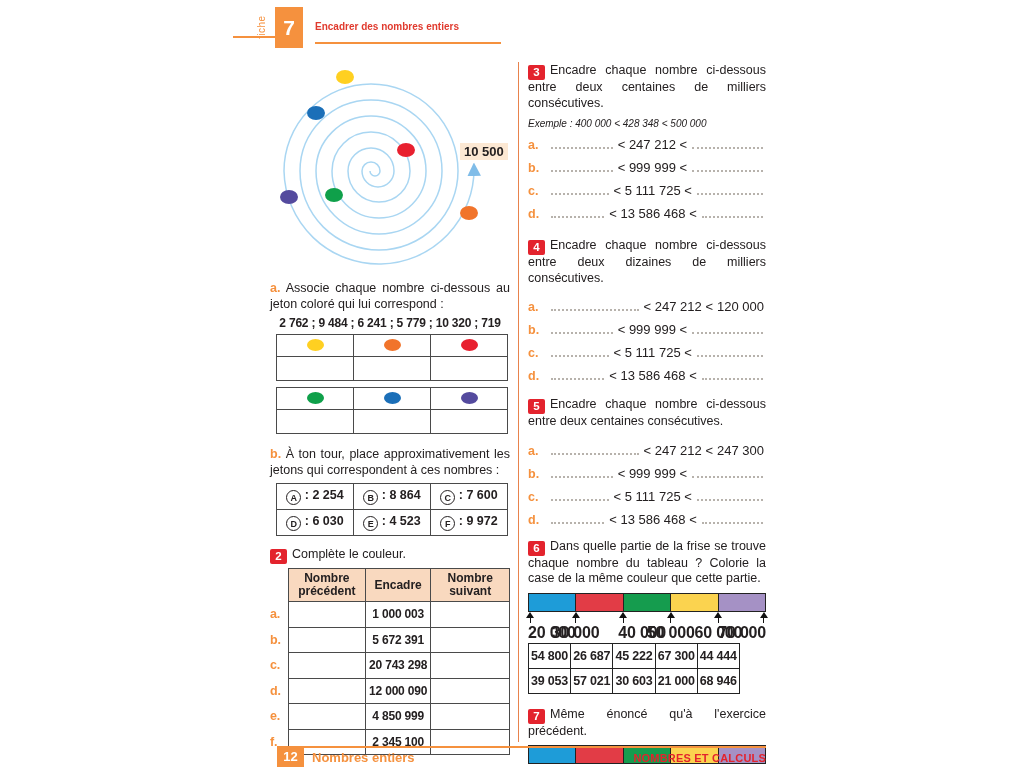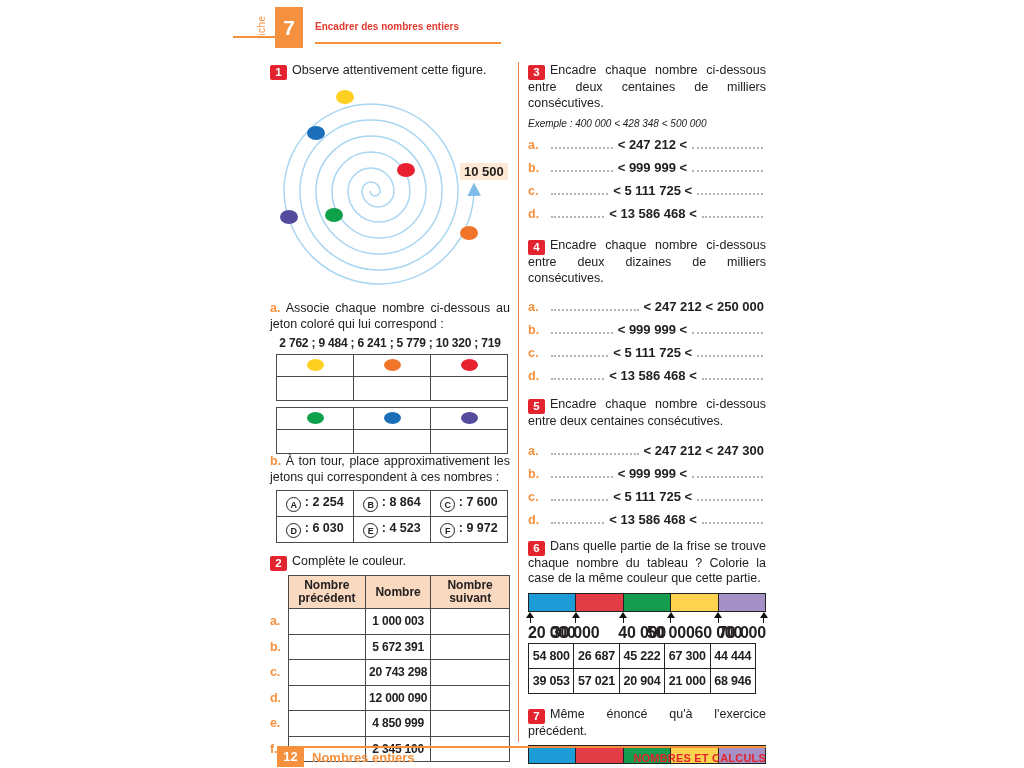--- a/index.html
+++ b/index.html
@@ -41,41 +41,41 @@
   .t2 th,.t2 td{border:1.4px solid #4a4a4a;}
   .t2 .nob{border:none;width:18px;padding:0;text-align:left;font-size:12.5px;}
   .t2 th{background:#F9D9BF;font-size:12px;line-height:13px;height:30px;font-weight:bold;padding:1px;color:#242021;}
   .t2 td{height:22.5px;text-align:center;font-size:12px;font-weight:bold;letter-spacing:-.2px;}
   
   .enc-row{display:flex;align-items:flex-end;margin-top:9px;height:14px;font-size:13px;}
   .enc-row .lbl{flex:0 0 20px;font-size:12.5px;}
   .dots{border-bottom:2px dotted #b7b2ac;margin:0 3px 3px;height:4px;}
   .dots-left{flex:1;}
   .dots-right{flex:1.15;}
-  .ctr,.enc-right{font-weight:bold;white-space:nowrap;padding:0 2px;}
+  .ctr,.enc-right{font-weight:normal;white-space:nowrap;padding:0 2px;}
   .example{font-style:italic;font-size:10px;margin:7px 0 4px;white-space:nowrap;}
   
   .frise{position:relative;margin-top:6px;}
   .frise-band-row{display:flex;height:17px;border:1.4px solid #222;}
   .band{flex:1;border-left:1.4px solid #222;}
   .band:first-child{border-left:none;}
   .frise-ticks{position:relative;height:12px;}
   .tick{position:absolute;top:0;transform:translateX(-50%);display:flex;flex-direction:column;align-items:center;}
   .tick-arrow{width:0;height:0;border-left:4px solid transparent;border-right:4px solid transparent;
               border-bottom:6px solid #111;}
   .tick-stem{width:1.3px;height:5px;background:#111;}
   .frise-labels{position:relative;height:15px;font-weight:bold;font-size:16px;letter-spacing:-.2px;}
   .frise-labels span{position:absolute;top:0;white-space:nowrap;}
   .fl-0{left:0;}
   .fl-1{left:20%;transform:translateX(-50%);}
   .fl-2{left:40%;transform:translateX(-50%);margin-left:19px;}
   .fl-3{left:60%;transform:translateX(-50%);}
   .fl-4{left:80%;transform:translateX(-50%);}
   .fl-5{right:0;}
-  .ft{border-collapse:collapse;width:228px;table-layout:fixed;margin-top:4px;}
+  .ft{border-collapse:collapse;width:212px;table-layout:fixed;margin-top:4px;}
   .ft td{border:1.4px solid #222;height:22px;text-align:center;font-size:12.5px;font-weight:bold;letter-spacing:-.2px;}
   
   .sec{margin-top:0;}
   
   .footer-rule{position:absolute;left:277px;top:746px;width:489px;border-top:2px solid #F5913E;}
   .page-num-box{position:absolute;left:277px;top:746px;width:27px;height:21px;background:#F5913E;color:#fff;
                 font-weight:bold;font-size:13px;display:flex;align-items:center;justify-content:center;}
   .footer-section{position:absolute;left:312px;top:750px;color:#F5913E;font-weight:bold;font-size:13px;}
   .footer-category{position:absolute;left:540px;top:752px;width:226px;text-align:right;color:#E3232D;
                    font-weight:bold;font-size:11px;letter-spacing:.2px;}
@@ -89,21 +89,20 @@
   <div class="fiche-vert">fiche</div>
   <div class="fiche-box">7</div>
   <div class="page-title">Encadrer des nombres entiers</div>
   <div class="title-underline"></div>
 
   <div class="col-divider"></div>
 
   <div class="col-left">
 
     <div class="sec" style="margin-top:3px;">
-      <p class="stmt"><span class="badge">1</span><span>Observe attentivement cette figure.</span></p>
 
       <div class="spiral-wrap">
         <svg width="240" height="214" viewBox="0 0 240 214">
           <defs>
             <marker id="arrh" markerWidth="9" markerHeight="9" refX="6" refY="4.5" orient="auto">
               <path d="M0,0 L9,4.5 L0,9 Z" fill="#7FBCE8"></path>
             </marker>
           </defs>
           <path fill="none" stroke="#A9D6F2" stroke-width="1.5" marker-end="url(#arrh)" d="M 100 108
                a 5 5 0 0 0 10 0
@@ -154,21 +153,21 @@
           <td><span class="jeton" style="background: rgb(84, 74, 158);"></span></td>
         </tr>
         <tr>
           <td class="empty"></td>
           <td class="empty"></td>
           <td class="empty"></td>
         </tr>
       </tbody>
         </table>
 
-      <p class="stmt" style=""><span class="olbl">b.</span> <span>À ton tour, place approximativement les jetons qui correspondent à ces nombres :</span></p>
+      <p class="stmt" style="margin-top:13px;"><span class="olbl">b.</span> <span>À ton tour, place approximativement les jetons qui correspondent à ces nombres :</span></p>
       <table class="vt" style="margin-top:5px;">
         <tbody>
             <tr>
           <td><span class="cl">A</span><span> : 2 254</span></td>
           <td><span class="cl">B</span><span> : 8 864</span></td>
           <td><span class="cl">C</span><span> : 7 600</span></td>
         </tr>
         <tr>
           <td><span class="cl">D</span><span> : 6 030</span></td>
           <td><span class="cl">E</span><span> : 4 523</span></td>
@@ -184,21 +183,21 @@
         <colgroup>
             <col style="width:18px">
             <col style="width:78px">
             <col style="width:66px">
             <col style="width:80px">
           </colgroup>
         <tbody>
             <tr>
           <td class="nob"></td>
           <th>Nombre précédent</th>
-          <th>Nombre</th>
+          <th>Encadre</th>
           <th>Nombre suivant</th>
         </tr>
         <tr>
           <td class="nob olbl">a.</td>
           <td></td>
           <td>1 000 003</td>
           <td></td>
         </tr>
         <tr>
           <td class="nob olbl">b.</td>
@@ -266,21 +265,21 @@
           <span class="dots dots-right"></span>
       </div>
     </div>
 
     <div class="sec" style="margin-top:17px;">
       <p class="stmt"><span class="badge">4</span><span>Encadre chaque nombre ci-dessous entre deux dizaines de milliers consécutives.</span></p>
       <div class="enc-row" style="margin-top:14px;">
         <span class="lbl olbl">a.</span>
           <span class="dots dots-left"></span>
           <span class="ctr">&lt; 247 212 &lt;</span>
-          <span class="enc-right">250 000</span>
+          <span class="enc-right">120 000</span>
       </div>
       <div class="enc-row">
         <span class="lbl olbl">b.</span>
           <span class="dots dots-left"></span>
           <span class="ctr">&lt; 999 999 &lt;</span>
           <span class="dots dots-right"></span>
       </div>
       <div class="enc-row">
         <span class="lbl olbl">c.</span>
           <span class="dots dots-left"></span>
@@ -373,21 +372,21 @@
             <tr>
           <td>54 800</td>
           <td>26 687</td>
           <td>45 222</td>
           <td>67 300</td>
           <td>44 444</td>
         </tr>
         <tr>
           <td>39 053</td>
           <td>57 021</td>
-          <td>20 904</td>
+          <td>30 603</td>
           <td>21 000</td>
           <td>68 946</td>
         </tr>
       </tbody>
         </table>
     </div>
 
     <div class="sec" style="margin-top:13px;">
       <p class="stmt"><span class="badge">7</span><span>Même énoncé qu'à l'exercice précédent.</span></p>
       <div class="frise">

